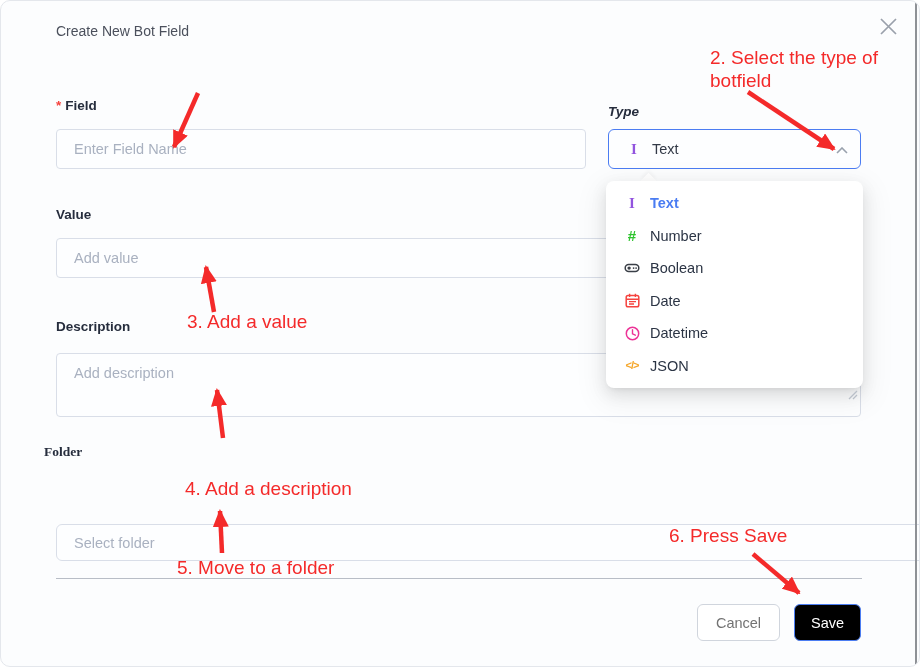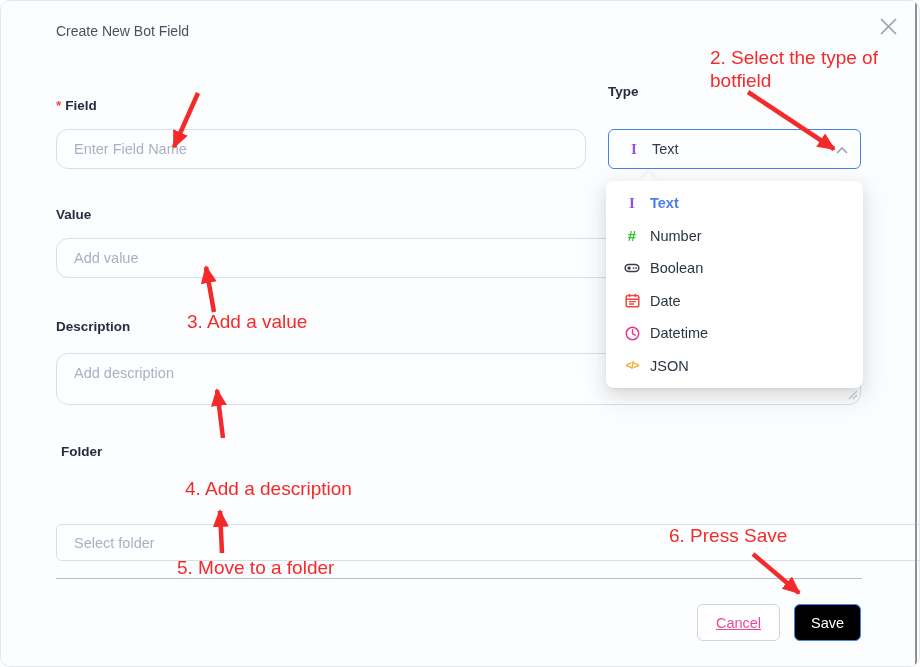--- a/index.html
+++ b/index.html
@@ -10,21 +10,21 @@
     border:1px solid #e4e7ec;border-radius:10px;
     font-family:"Liberation Sans",sans-serif;
     overflow:hidden;
   }
   .right-edge{position:absolute;top:0;right:2px;width:2px;height:667px;background:#8e9196;}
   .title{position:absolute;left:55px;top:22px;font-size:14px;font-weight:500;color:#4b505c;}
   .close-btn{position:absolute;left:872px;top:12px;width:30px;height:30px;display:flex;align-items:center;justify-content:center;cursor:pointer;background:none;border:none;padding:0;}
   .lbl{position:absolute;font-size:13.5px;font-weight:700;color:#262d3d;}
   .req{color:#f5433f;margin-right:4px;font-weight:700;}
   .txt-input{
-    position:absolute;height:40px;border:1px solid #d9dee8;border-radius:12px;
+    position:absolute;height:40px;border:1px solid #d9dee8;border-radius:4px;
     background:#fdfeff;padding:4px 17px;font-size:14.5px;color:#333a47;outline:none;
     font-family:"Liberation Sans",sans-serif;
   }
   .txt-input::placeholder{color:#a9b1c0;opacity:1;}
   textarea.txt-input{padding-top:10px;resize:none;line-height:1.3;}
   .select{
     position:absolute;height:40px;border:1px solid #d9dee8;border-radius:6px;background:#fdfeff;
     display:flex;align-items:center;padding:0 12px 0 17px;cursor:pointer;
   }
   .select.focused{border:1.5px solid #4b7cf2;}
@@ -38,21 +38,21 @@
   .dropdown{
     position:absolute;left:605px;top:180px;width:257px;z-index:10;background:#fff;
     border-radius:8px;padding:6px 0;
     box-shadow:0 3px 6px -4px rgba(0,0,0,.12),0 6px 16px rgba(0,0,0,.10),0 9px 28px 8px rgba(0,0,0,.05);
   }
   .dd-item{height:32.5px;display:flex;align-items:center;gap:10px;padding:0 18px;cursor:pointer;font-size:14.5px;color:#2b3444;}
   .dd-item.selected .dd-label{color:#4a7cf2;font-weight:700;}
   .grip{position:absolute;left:844px;top:386px;z-index:11;}
   .divider{position:absolute;left:55px;top:577px;width:806px;border-top:1.5px solid #b8bdc6;}
   .btn{position:absolute;height:37px;border-radius:6px;font-size:14.5px;display:flex;align-items:center;justify-content:center;cursor:pointer;font-family:"Liberation Sans",sans-serif;}
-  .btn-cancel{left:696px;top:603px;width:83px;background:#fff;border:1px solid #d0d5dd;color:#ec4899;text-decoration:underline;}
+  .btn-cancel{left:696px;top:603px;width:83px;background:#fff;border:1px solid #d0d5dd;color:#737373;}
   .btn-save{left:793px;top:603px;width:67px;background:#000000;border:1px solid #4b7df2;color:#fff;}
   .anno{position:absolute;z-index:20;color:#f42a2a;font-size:19px;line-height:1.2;pointer-events:none;}
   .arrows{position:absolute;left:0;top:0;z-index:19;pointer-events:none;}
 </style>
 </head>
 <body>
 
 <div class="modal">
 
   <div class="title">Create New Bot Field</div>
@@ -63,45 +63,45 @@
           <path d="M2 2 L17 17 M17 2 L2 17" stroke="#9aa1ab" stroke-width="1.7" fill="none"></path>
         </svg>
     </span>
   </button>
 
   <div class="lbl" style="left:55px;top:97px;">
     <span class="req">*</span><span>Field</span>
   </div>
   <input class="txt-input" style="left: 55px; top: 128px; width: 530px;" placeholder="Enter Field Name">
 
-  <div class="lbl" style="left:607px;top:83px;">Type</div>
+  <div class="lbl" style="left:607px;top:103px;font-style:italic;">Type</div>
   <div class="select focused" style="left:607px;top:128px;width:253px;">
     <span class="icon-box">
         <span class="glyph-text">I</span>
       </span>
     <span class="sel-value">Text</span>
     <span>
       <svg width="12" height="7" viewBox="0 0 12 7">
           <polyline points="1,6 6,1 11,6" fill="none" stroke="#99a1ad" stroke-width="1.6"></polyline>
         </svg>
     </span>
   </div>
 
   <div class="lbl" style="left:55px;top:206px;">Value</div>
   <input class="txt-input" style="left: 55px; top: 237px; width: 805px;" placeholder="Add value">
 
   <div class="lbl" style="left:55px;top:318px;">Description</div>
-  <textarea class="txt-input" style="left: 55px; top: 352px; width: 805px; height: 52px;" placeholder="Add description"></textarea>
+  <textarea class="txt-input" style="left: 55px; top: 352px; width: 805px; height: 64px;" placeholder="Add description"></textarea>
   <span class="grip">
     <svg width="14" height="14" viewBox="0 0 14 14">
         <path d="M4 12 L12 4 M8 12 L12 8" stroke="#b9bfc8" stroke-width="1.3" fill="none"></path>
       </svg>
   </span>
 
-  <div class="lbl" style="left:60px;top:443px;">Folder</div>
+  <div class="lbl" style="left:43px;top:443px;font-family:Liberation Serif, serif;">Folder</div>
   <div class="select" style="left:55px;top:500px;width:907px;height:37px;margin-top:23px;">
     <span class="placeholder">Select folder</span>
     <span>
       <svg width="12" height="7" viewBox="0 0 12 7">
           <polyline points="1,1 6,6 11,1" fill="none" stroke="#99a1ad" stroke-width="1.6"></polyline>
         </svg>
     </span>
   </div>
 
   <div class="dd-notch"></div>

